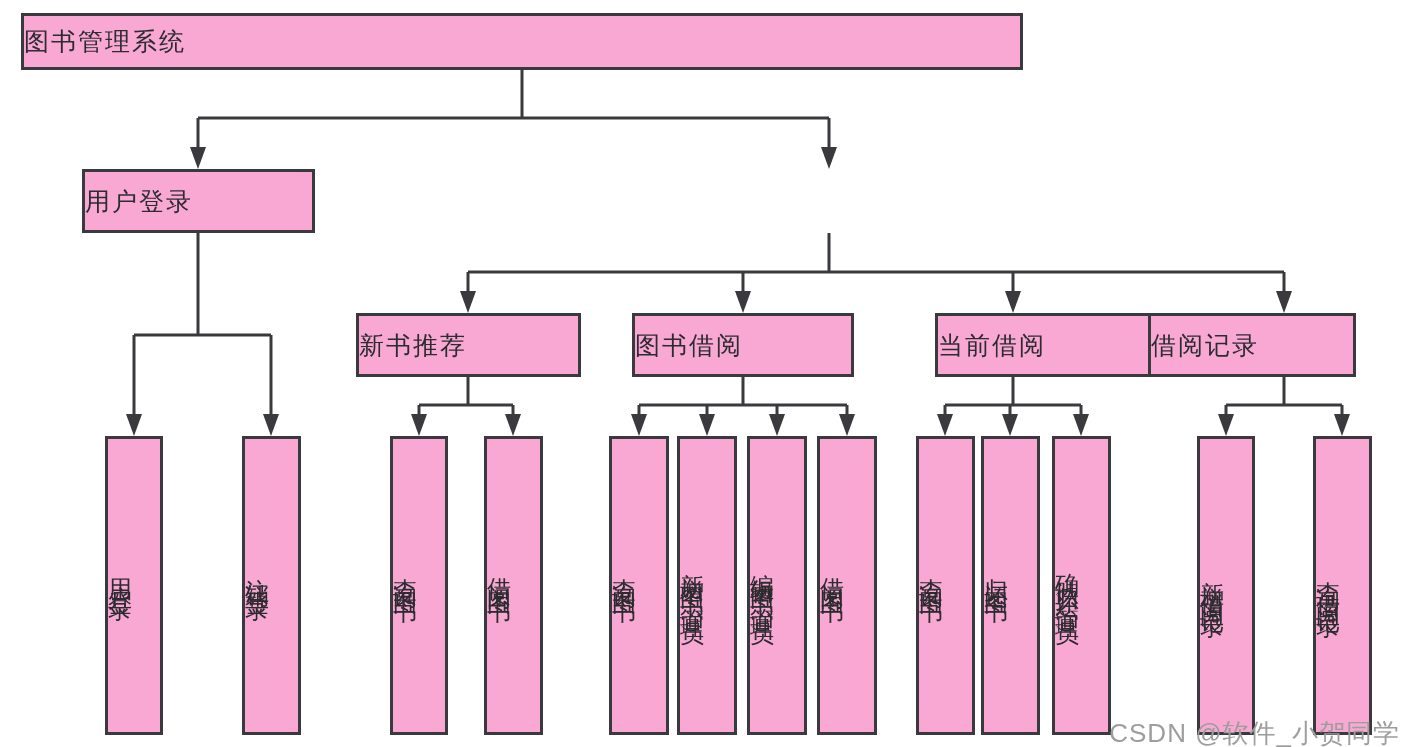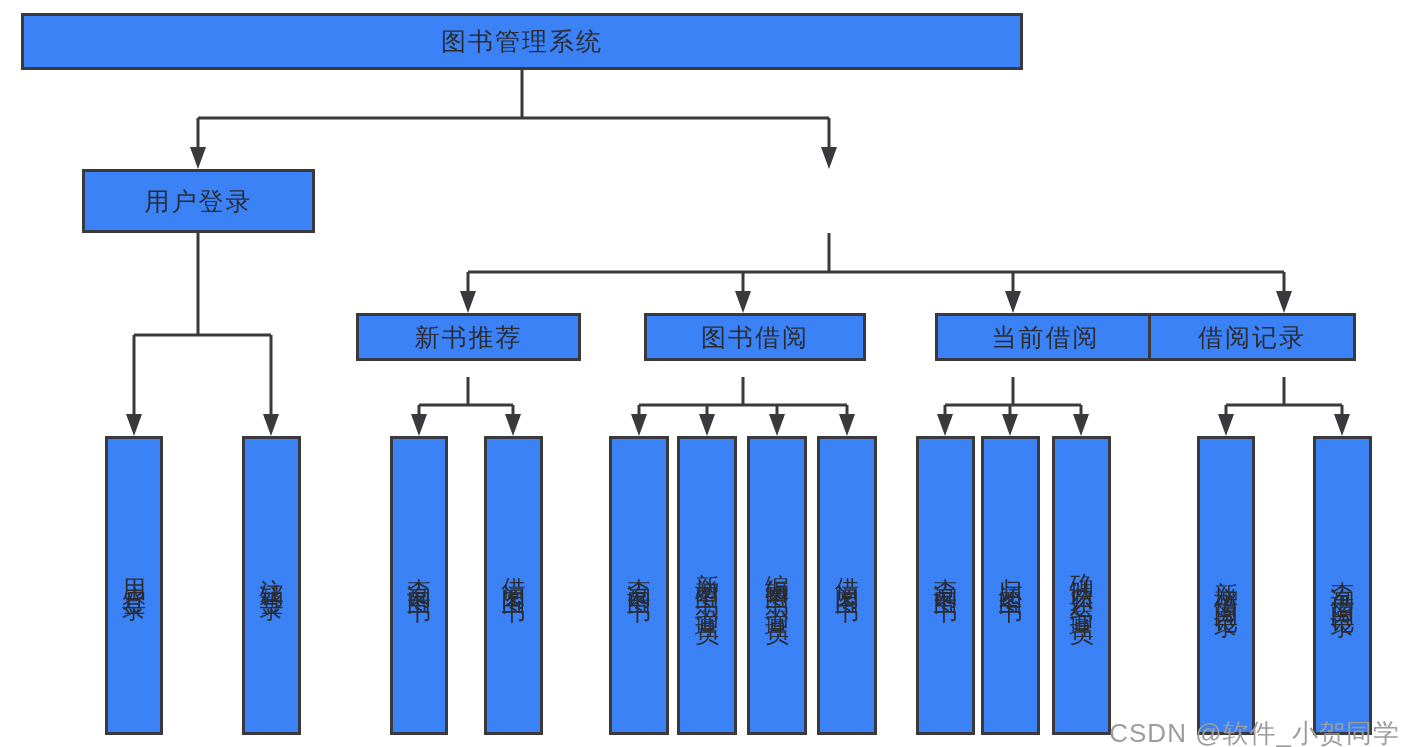--- a/index.html
+++ b/index.html
@@ -18,36 +18,36 @@
   .connectors {
     position: absolute;
     left: 0;
     top: 0;
     pointer-events: none;
   }
   .node {
     position: absolute;
     box-sizing: border-box;
     border: 3px solid #3a3a3e;
-    background: #3b82f6;
+    background: #f9a8d4;
     display: flex;
     align-items: center;
-    justify-content: center;
+    justify-content: flex-start;
     color: #2b2b30;
   }
   .hnode span {
     font-size: 25px;
     letter-spacing: 2px;
     white-space: nowrap;
   }
   .root-node {
     left: 21px; top: 13px; width: 1002px; height: 57px;
   }
   .l2 { top: 169px; height: 64px; }
-  .l3 { top: 313px; height: 48px; }
+  .l3 { top: 313px; height: 64px; }
   .leaf {
     top: 436px;
     height: 299px;
   }
   .leaf .vtext {
     writing-mode: vertical-rl;
     text-orientation: mixed;
     font-size: 24px;
     letter-spacing: 7px;
     line-height: 1;
@@ -114,21 +114,21 @@
     <span>图书管理系统</span>
   </div>
 
   <div class="node hnode l2" style="left:82px;width:233px;">
     <span>用户登录</span>
   </div>
 
   <div class="node hnode l3" style="left:356px;width:225px;">
     <span>新书推荐</span>
   </div>
-  <div class="node hnode l3" style="left:632px;width:222px;margin-left:12px;">
+  <div class="node hnode l3" style="left:632px;width:222px;">
     <span>图书借阅</span>
   </div>
   <div class="node hnode l3" style="left:903px;width:221px;margin-left:32px;">
     <span>当前借阅</span>
   </div>
   <div class="node hnode l3" style="left:1148px;width:208px;">
     <span>借阅记录</span>
   </div>
 
   <div class="node leaf short" style="left:105px;width:58px;">

